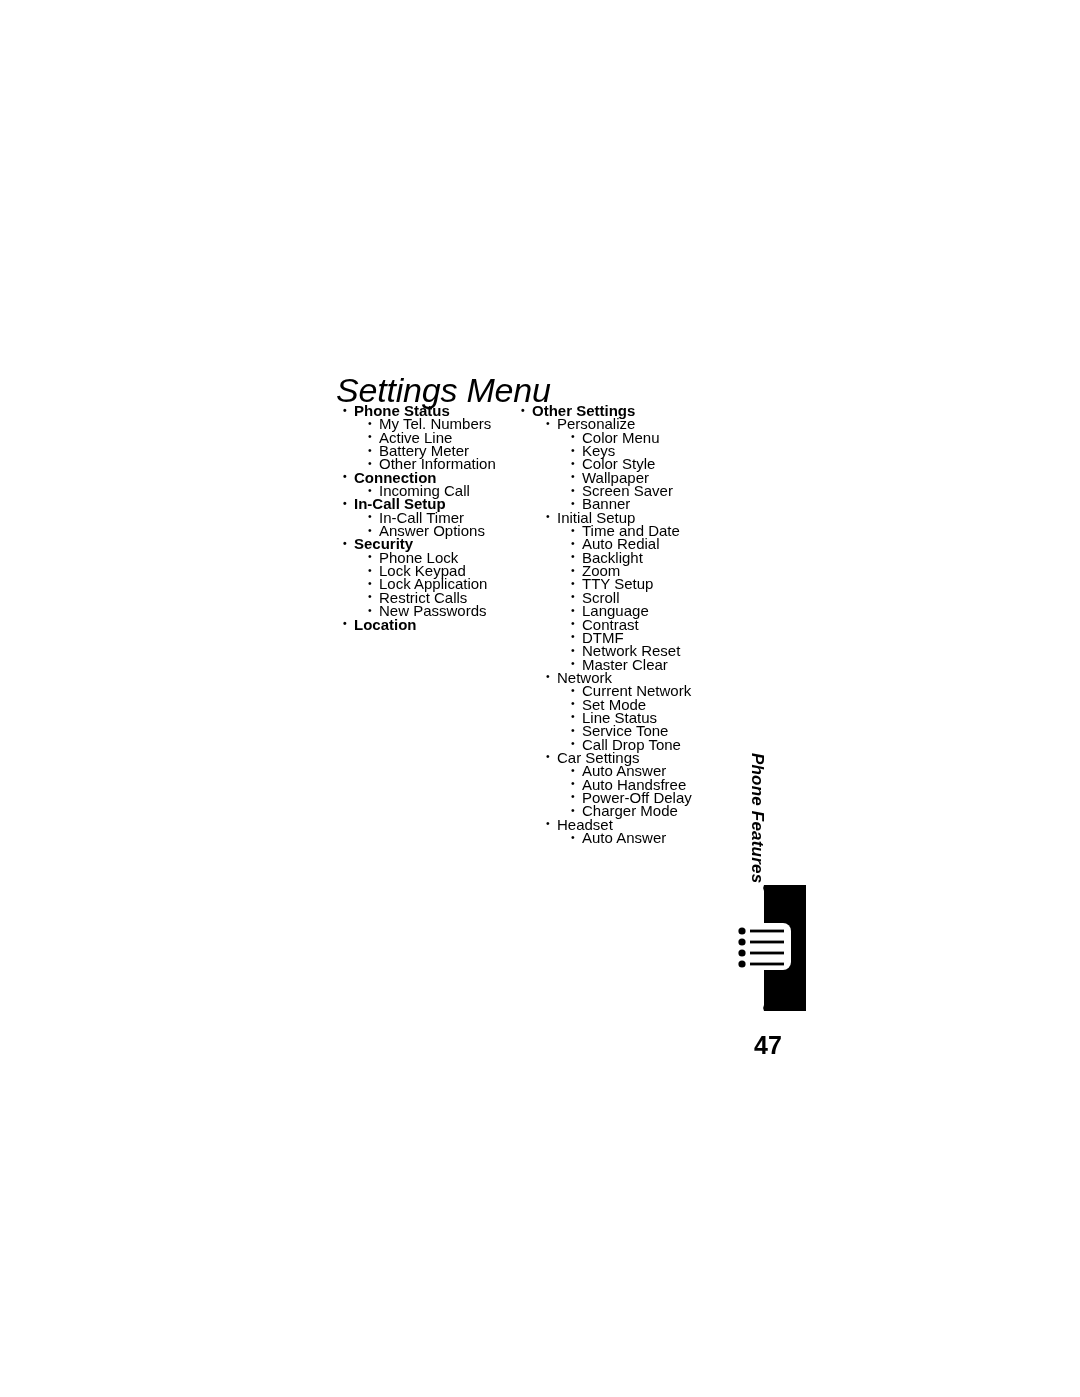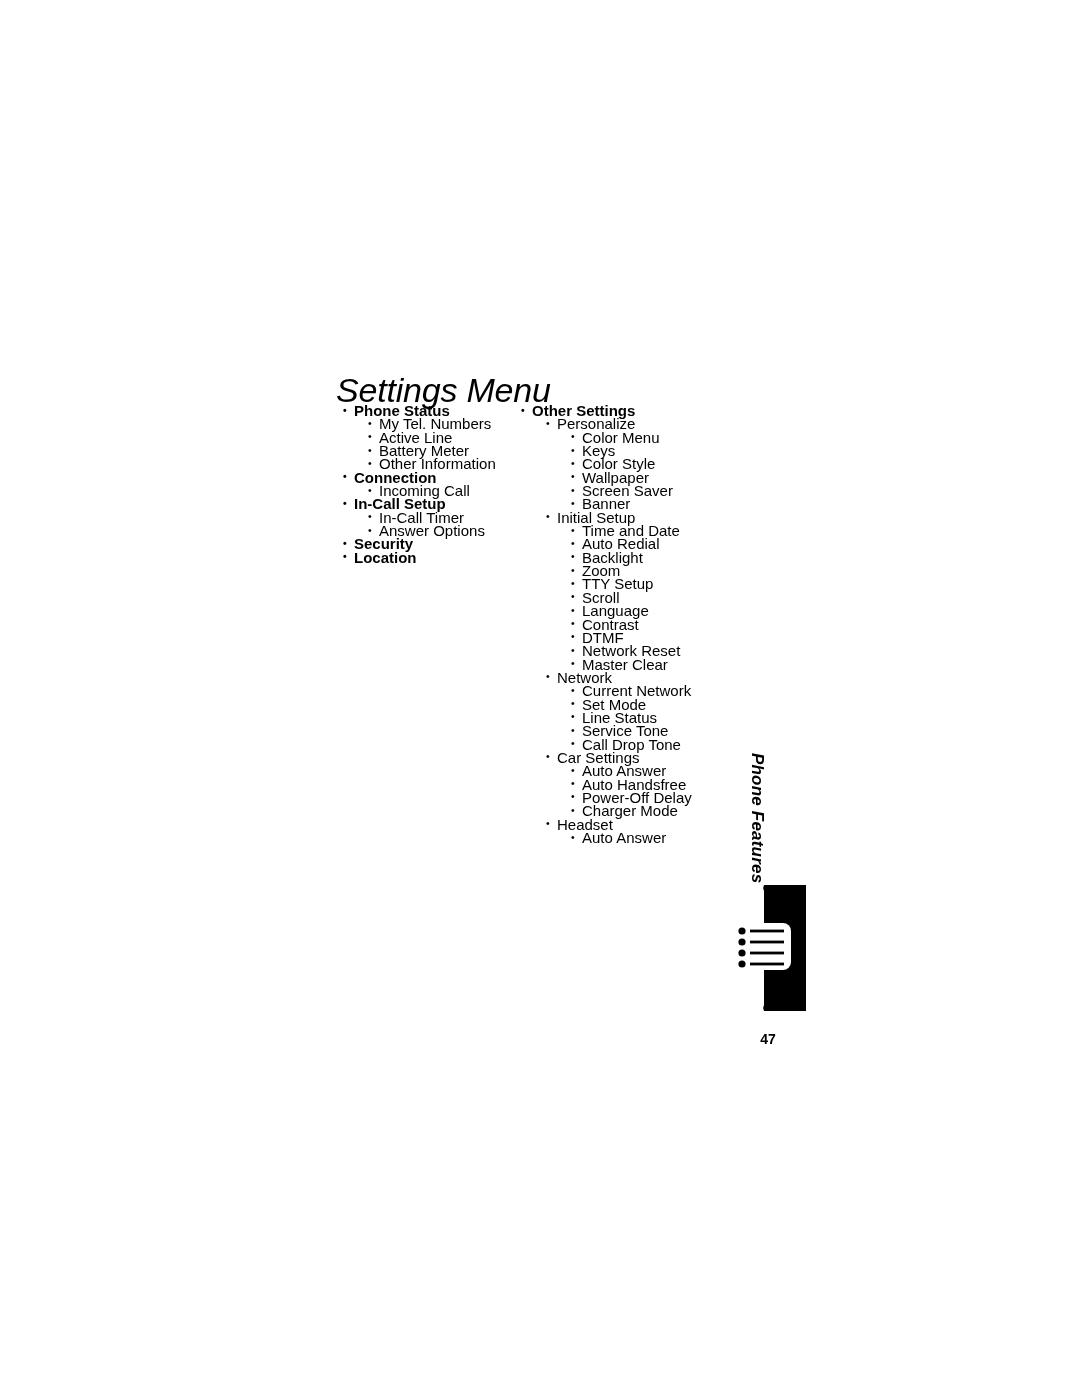--- a/index.html
+++ b/index.html
@@ -100,21 +100,21 @@
   }
   .tab-graphic svg { display: block; }
 
   
   .page-number {
     position: absolute;
     left: 738px;
     top: 1031px;
     width: 60px;
     text-align: center;
-    font-size: 14px;
+    font-size: 25px;
     font-weight: bold;
   }
 </style>
 </head>
 <body>
 
 <div class="page">
 
   <h1 class="page-title">Settings Menu</h1>
 
@@ -151,20 +151,37 @@
             <li class="node lvl2">
               <div class="row">In-Call Timer</div>
             </li>
             <li class="node lvl2">
               <div class="row">Answer Options</div>
             </li>
           </ul>
         </li>
         <li class="node lvl1">
           <div class="row">Security</div>
+          <ul>
+            <li class="node lvl2">
+              <div class="row">Phone Lock</div>
+            </li>
+            <li class="node lvl2">
+              <div class="row">Lock Keypad</div>
+            </li>
+            <li class="node lvl2">
+              <div class="row">Lock Application</div>
+            </li>
+            <li class="node lvl2">
+              <div class="row">Restrict Calls</div>
+            </li>
+            <li class="node lvl2">
+              <div class="row">New Passwords</div>
+            </li>
+          </ul>
         </li>
         <li class="node lvl1">
           <div class="row">Location</div>
         </li>
       </ul>
   </div>
 
   <div class="col col-right">
     <ul class="outline">
         <li class="node lvl1">

